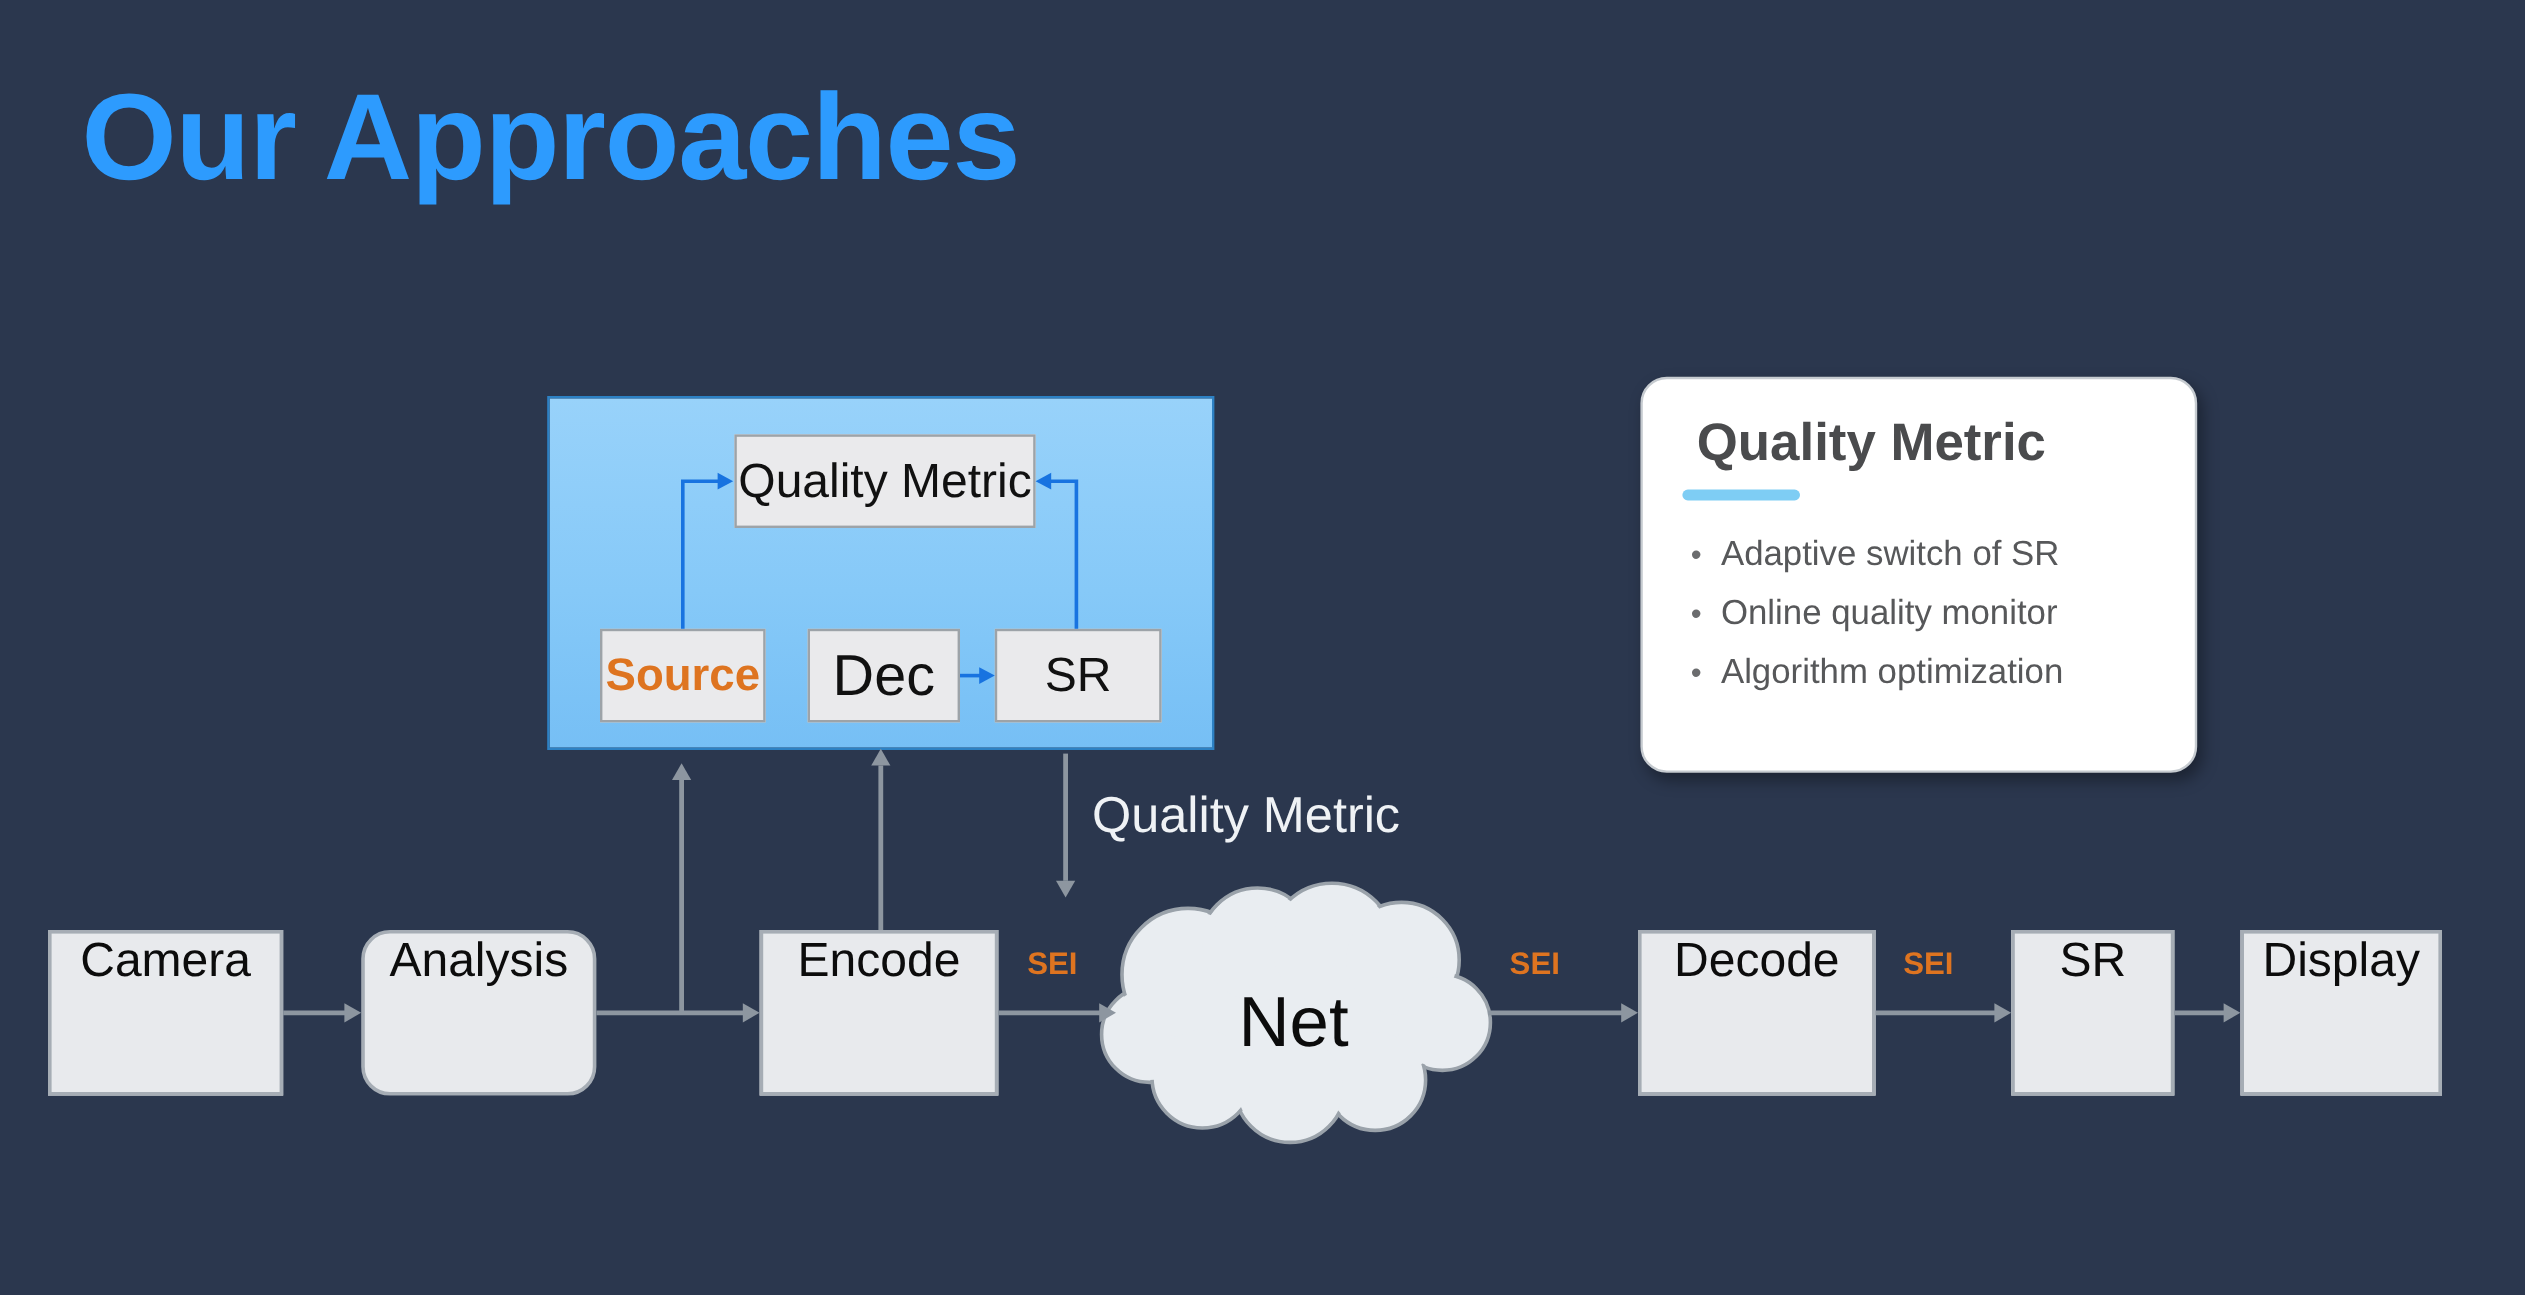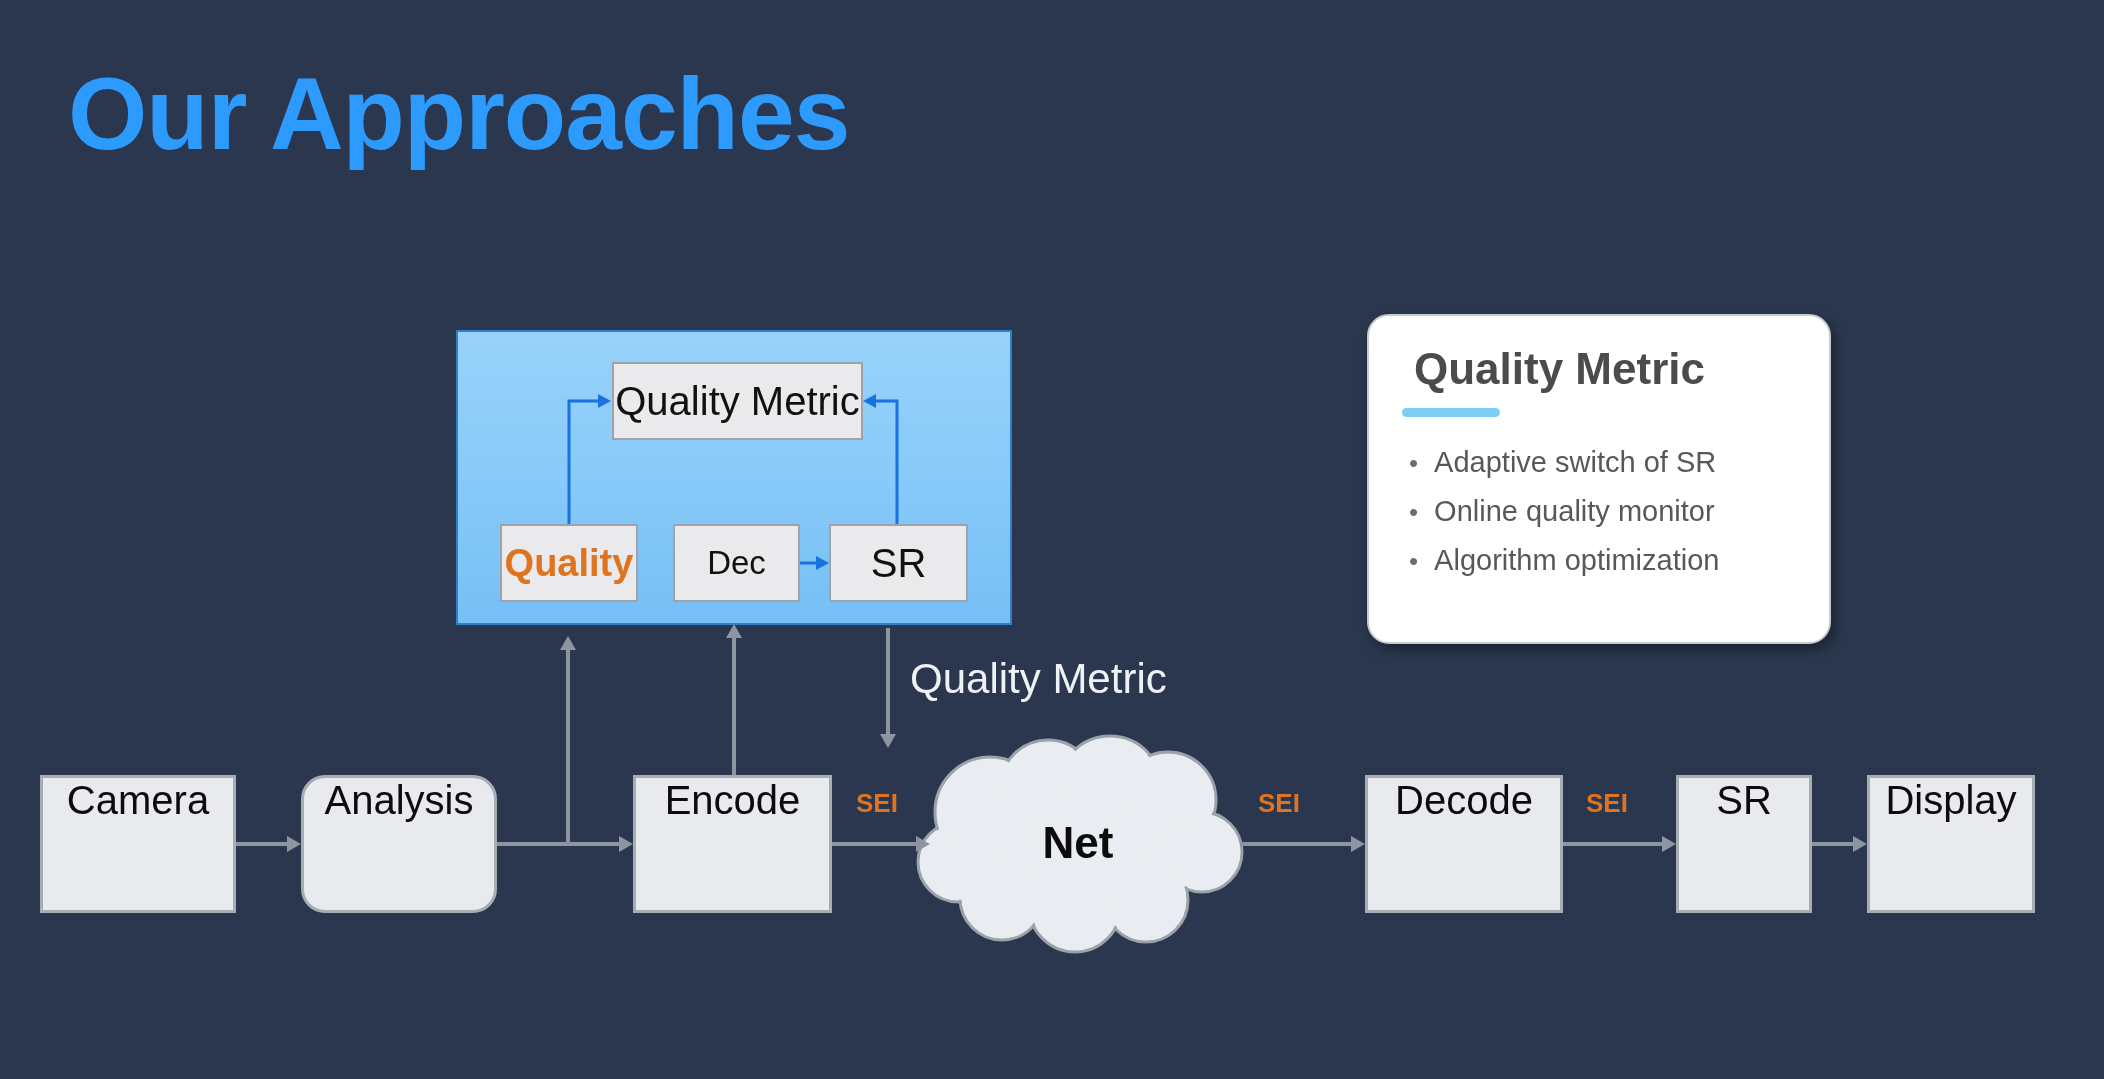--- a/index.html
+++ b/index.html
@@ -26,21 +26,21 @@
     border:2px solid var(--panel-border); box-sizing:border-box;
   }
   .pbox{
     position:absolute; box-sizing:border-box;
     background:#EAEAEC; border:2px solid #9DA3A8;
     display:flex; align-items:center; justify-content:center;
     font-size:38px; color:#111; white-space:nowrap;
   }
   .pbox.qm   {left:612px; top:362px; width:251px; height:78px; font-size:40px;}
   .pbox.src  {left:500px; top:524px; width:138px; height:78px;}
-  .pbox.dec  {left:673px; top:524px; width:127px; height:78px; font-size:33px;}
+  .pbox.dec  {left:673px; top:524px; width:127px; height:78px; font-size:48px;}
   .pbox.srp  {left:829px; top:524px; width:139px; height:78px; font-size:40px;}
   .pbox.src .lbl{color:var(--orange); font-weight:bold;}
   
   .node{
     position:absolute; top:775px; height:138px; box-sizing:border-box;
     background:var(--node-fill); border:3px solid var(--node-border);
     display:flex; justify-content:center;
     font-size:40px; color:#0c0c0c; white-space:nowrap;
   }
   .n-camera {left:40px;   width:196px;}
@@ -52,21 +52,21 @@
   .sei{
     position:absolute; top:788px; font-size:26px; font-weight:bold;
     color:var(--orange); white-space:nowrap;
   }
   .sei.s1{left:856px;} .sei.s2{left:1258px;} .sei.s3{left:1586px;}
   .qm-flow-label{
     position:absolute; left:910px; top:655px; font-size:42px; color:#EFF2F5; white-space:nowrap;
   }
   .net-label{
     position:absolute; left:998px; top:818px; width:160px; text-align:center;
-    font-size:44px; color:#0c0c0c;font-weight:bold;
+    font-size:59px; color:#0c0c0c;
   }
   
   .card{
     position:absolute; left:1367px; top:314px; width:464px; height:330px;
     background:#ffffff; border:2px solid #C6CBD0; border-radius:22px;
     box-sizing:border-box; box-shadow:4px 6px 12px rgba(0,0,0,0.35);
   }
   .card .card-title{
     position:absolute; left:45px; top:28px; font-size:44px; font-weight:bold;
     color:var(--card-title); white-space:nowrap;
@@ -87,21 +87,21 @@
 
 <div id="slide">
 
   <div class="title">Our Approaches</div>
 
   <div class="panel"></div>
   <div class="pbox qm">
     <span class="lbl">Quality Metric</span>
   </div>
   <div class="pbox src">
-    <span class="lbl">Quality</span>
+    <span class="lbl">Source</span>
   </div>
   <div class="pbox dec">
     <span class="lbl">Dec</span>
   </div>
   <div class="pbox srp">
     <span class="lbl">SR</span>
   </div>
 
   <div class="node n-camera">
       <span>Camera</span>

